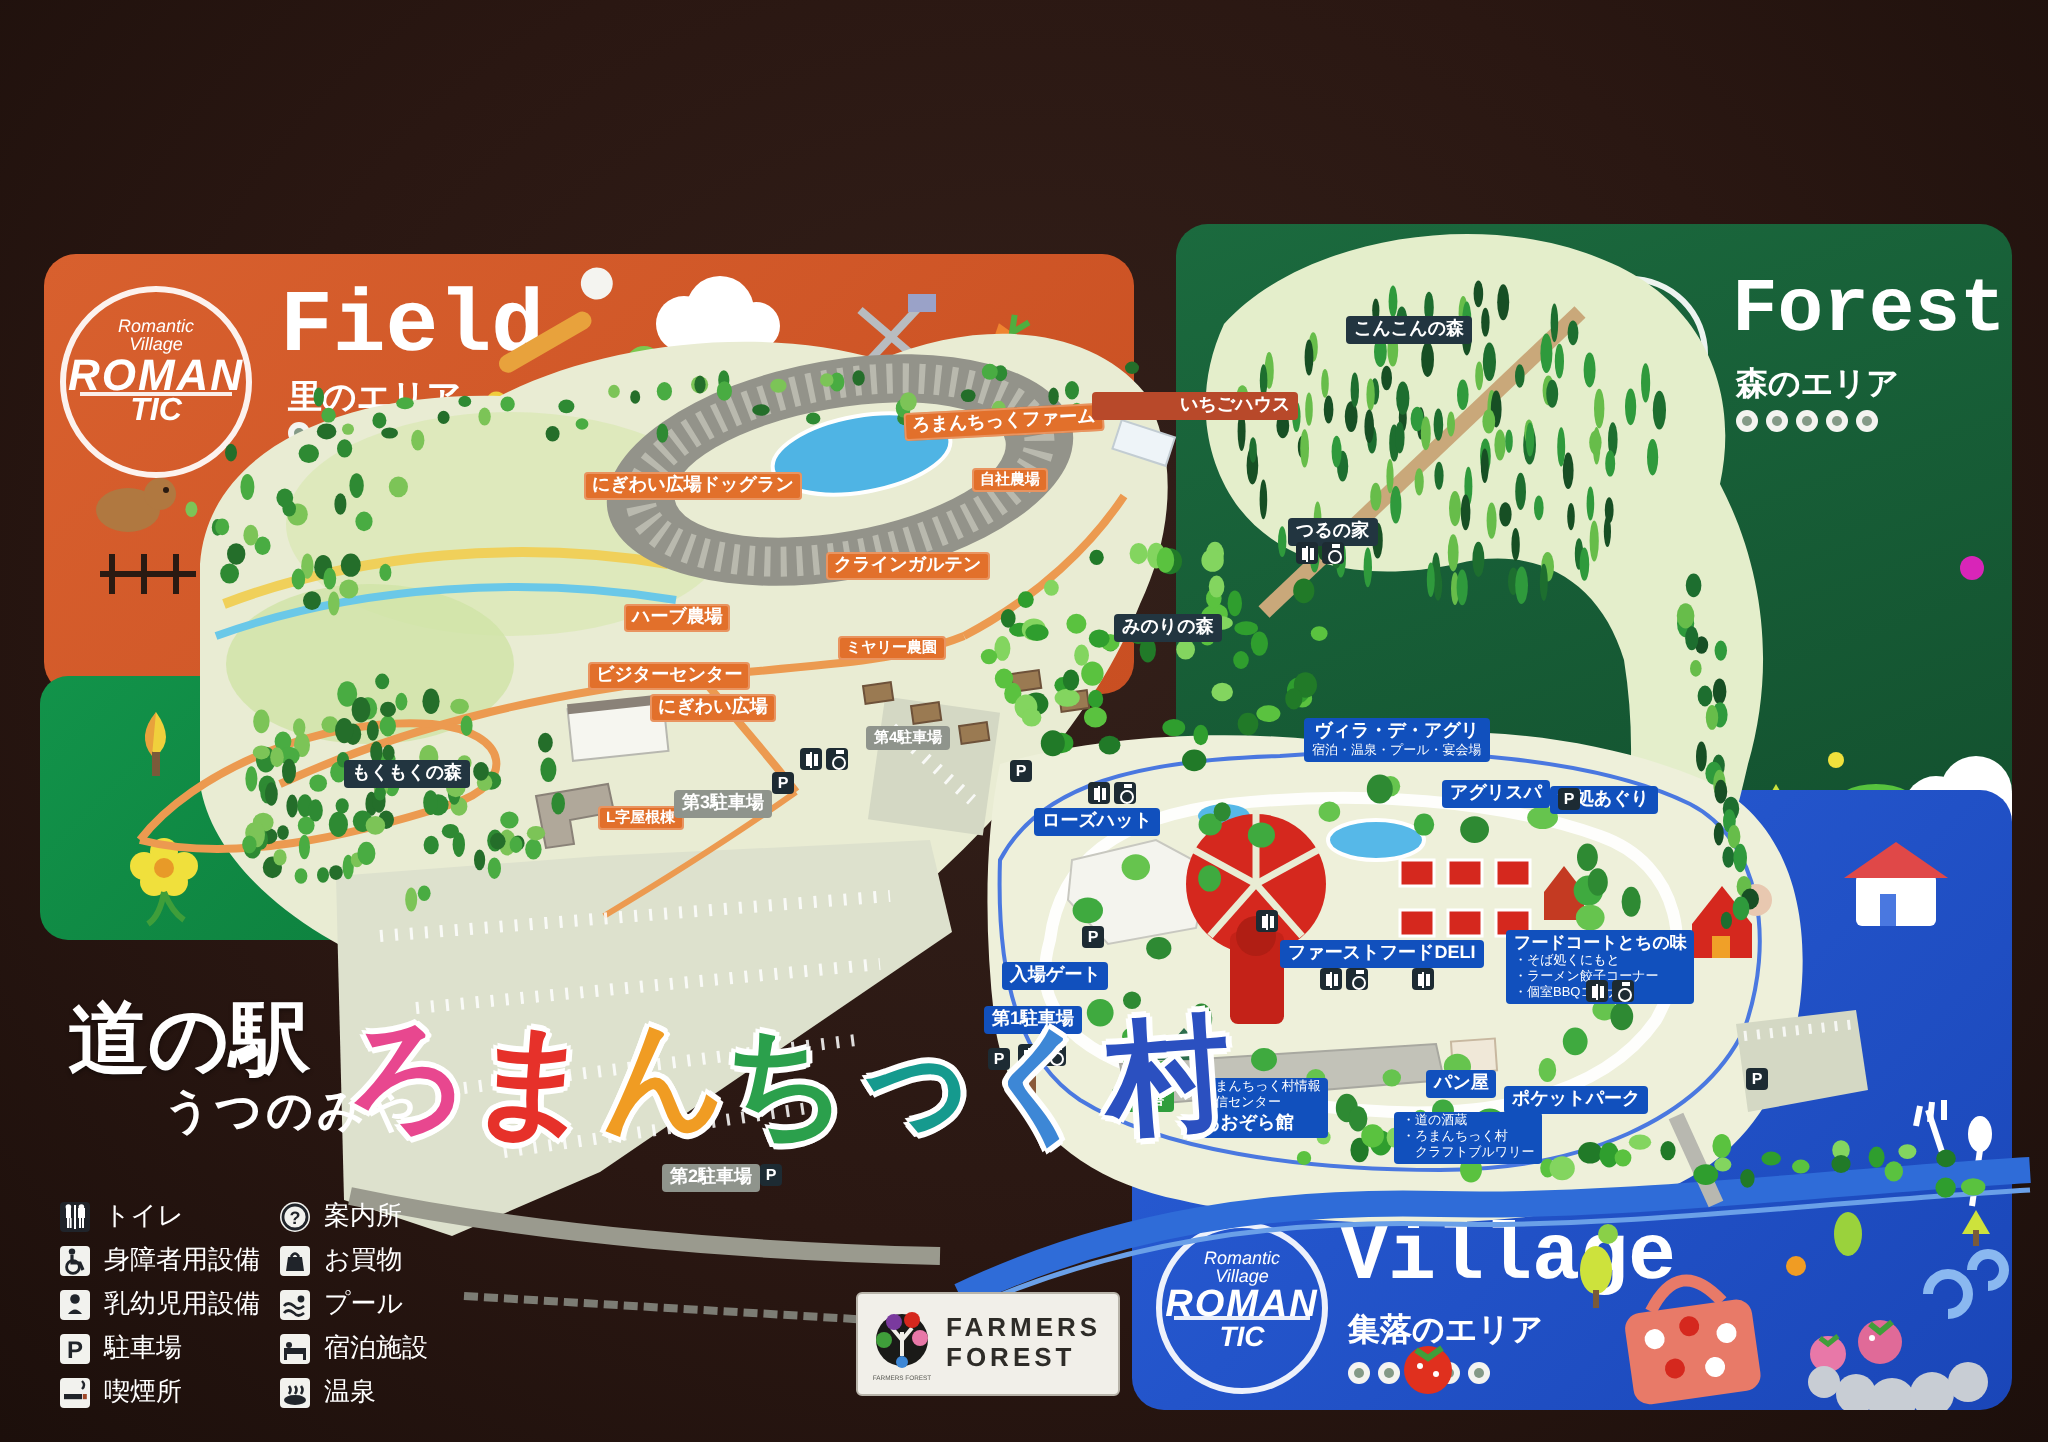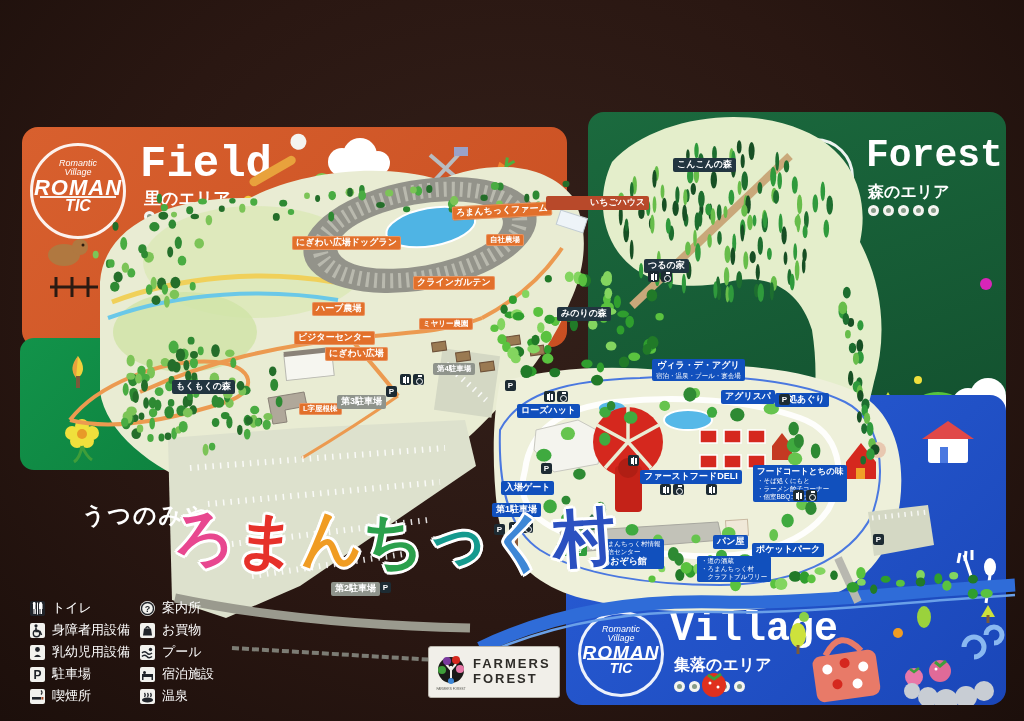--- a/index.html
+++ b/index.html
@@ -934,20 +934,21 @@
   <div class="mi toilet" style="left:660px;top:484px;"></div>
   <div class="mi wheel" style="left:673px;top:484px;"></div>
   <div class="mi toilet" style="left:706px;top:484px;"></div>
   <div class="mi toilet" style="left:509px;top:522px;"></div>
   <div class="mi wheel" style="left:522px;top:522px;"></div>
   <div class="mi toilet" style="left:793px;top:490px;"></div>
   <div class="mi wheel" style="left:806px;top:490px;"></div>
   <div class="mi toilet" style="left:628px;top:455px;"></div>
 
   <div id="site-title">
+    <div id="st-prefix">道の駅</div>
     <div id="st-city">うつのみや</div>
     <div id="st-colored"><span class="ct" style="color: rgb(232, 71, 143);">ろ</span><span class="ct" style="color: rgb(230, 49, 42);">ま</span><span class="ct" style="color: rgb(240, 156, 35);">ん</span><span class="ct" style="color: rgb(43, 160, 76);">ち</span><span class="ct" style="color: rgb(21, 154, 142);">っ</span><span class="ct" style="color: rgb(61, 135, 214);">く</span><span class="ct" style="color: rgb(43, 80, 192);">村</span></div>
   </div>
 
   <div id="legend">
     <div class="lg-col" style="left:0;">
       <div class="lg-row">
         <span class="lg-ic dark">
             <svg width="15" height="15">
               <rect x="3" y="3" width="2.5" height="5" fill="#fff"></rect>

